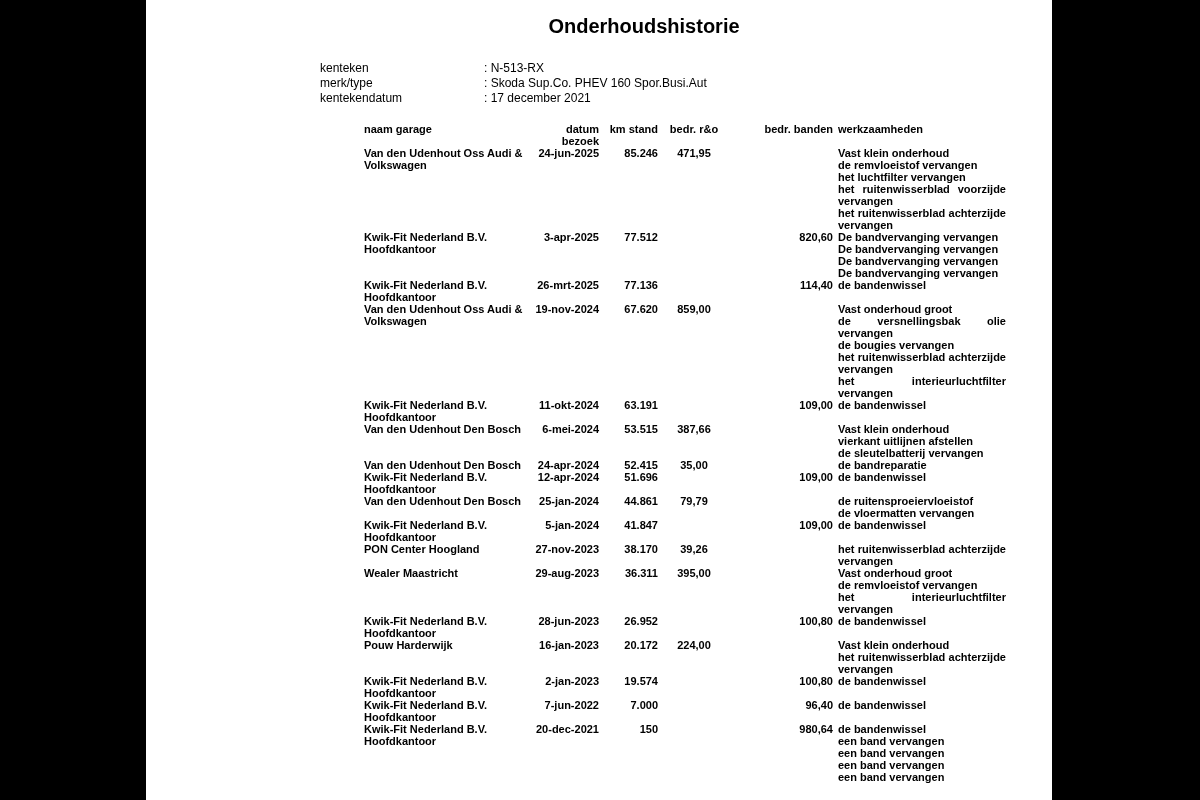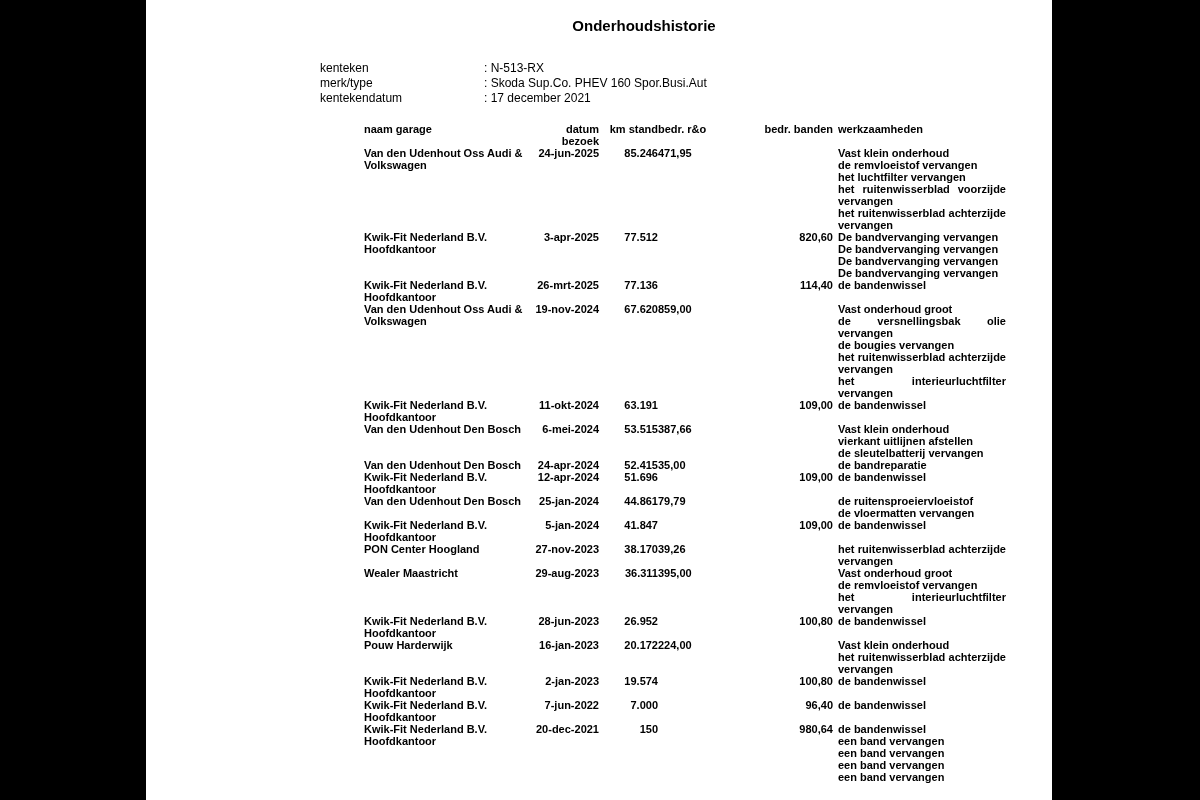--- a/index.html
+++ b/index.html
@@ -13,21 +13,21 @@
   }
   .page {
     position:absolute; left:146px; top:0;
     width:906px; height:800px;
     background:#ffffff;
   }
   .doc-title {
     position:absolute; left:174px; top:14px;
     width:648px;
     text-align:center;
-    font-size:15px; font-weight:700;
+    font-size:20px; font-weight:700;
     line-height:24px;
   }
   .info {
     position:absolute; left:174px; top:61px;
     font-size:12px; line-height:15px;
   }
   .info-row { display:flex; }
   .info-label { width:164px; }
   .info-value { white-space:nowrap; }
 
@@ -35,21 +35,21 @@
     position:absolute; left:174px; top:123px;
     font-size:11px; line-height:12px;
     width:610px;
   }
   .tr { display:flex; align-items:flex-start;font-weight:bold; }
   .thead { font-weight:700; }
   .cell { flex:0 0 auto; }
   .c-garage { width:164px;padding-left:44px; }
   .c-date   { width:71px;  text-align:right; }
   .c-km     { width:59px;  text-align:right; }
-  .c-ro     { width:72px;  text-align:left; }
+  .c-ro     { width:72px;  text-align:center; }
   .c-banden { width:69px;  text-align:right;margin-left:34px; }
   .c-werk   { width:168px; margin-left:5px; }
   .work-item { text-align:justify; }
 </style>
 </head>
 <body>
 
 <div class="page">
 
   <div class="doc-title">Onderhoudshistorie</div>

